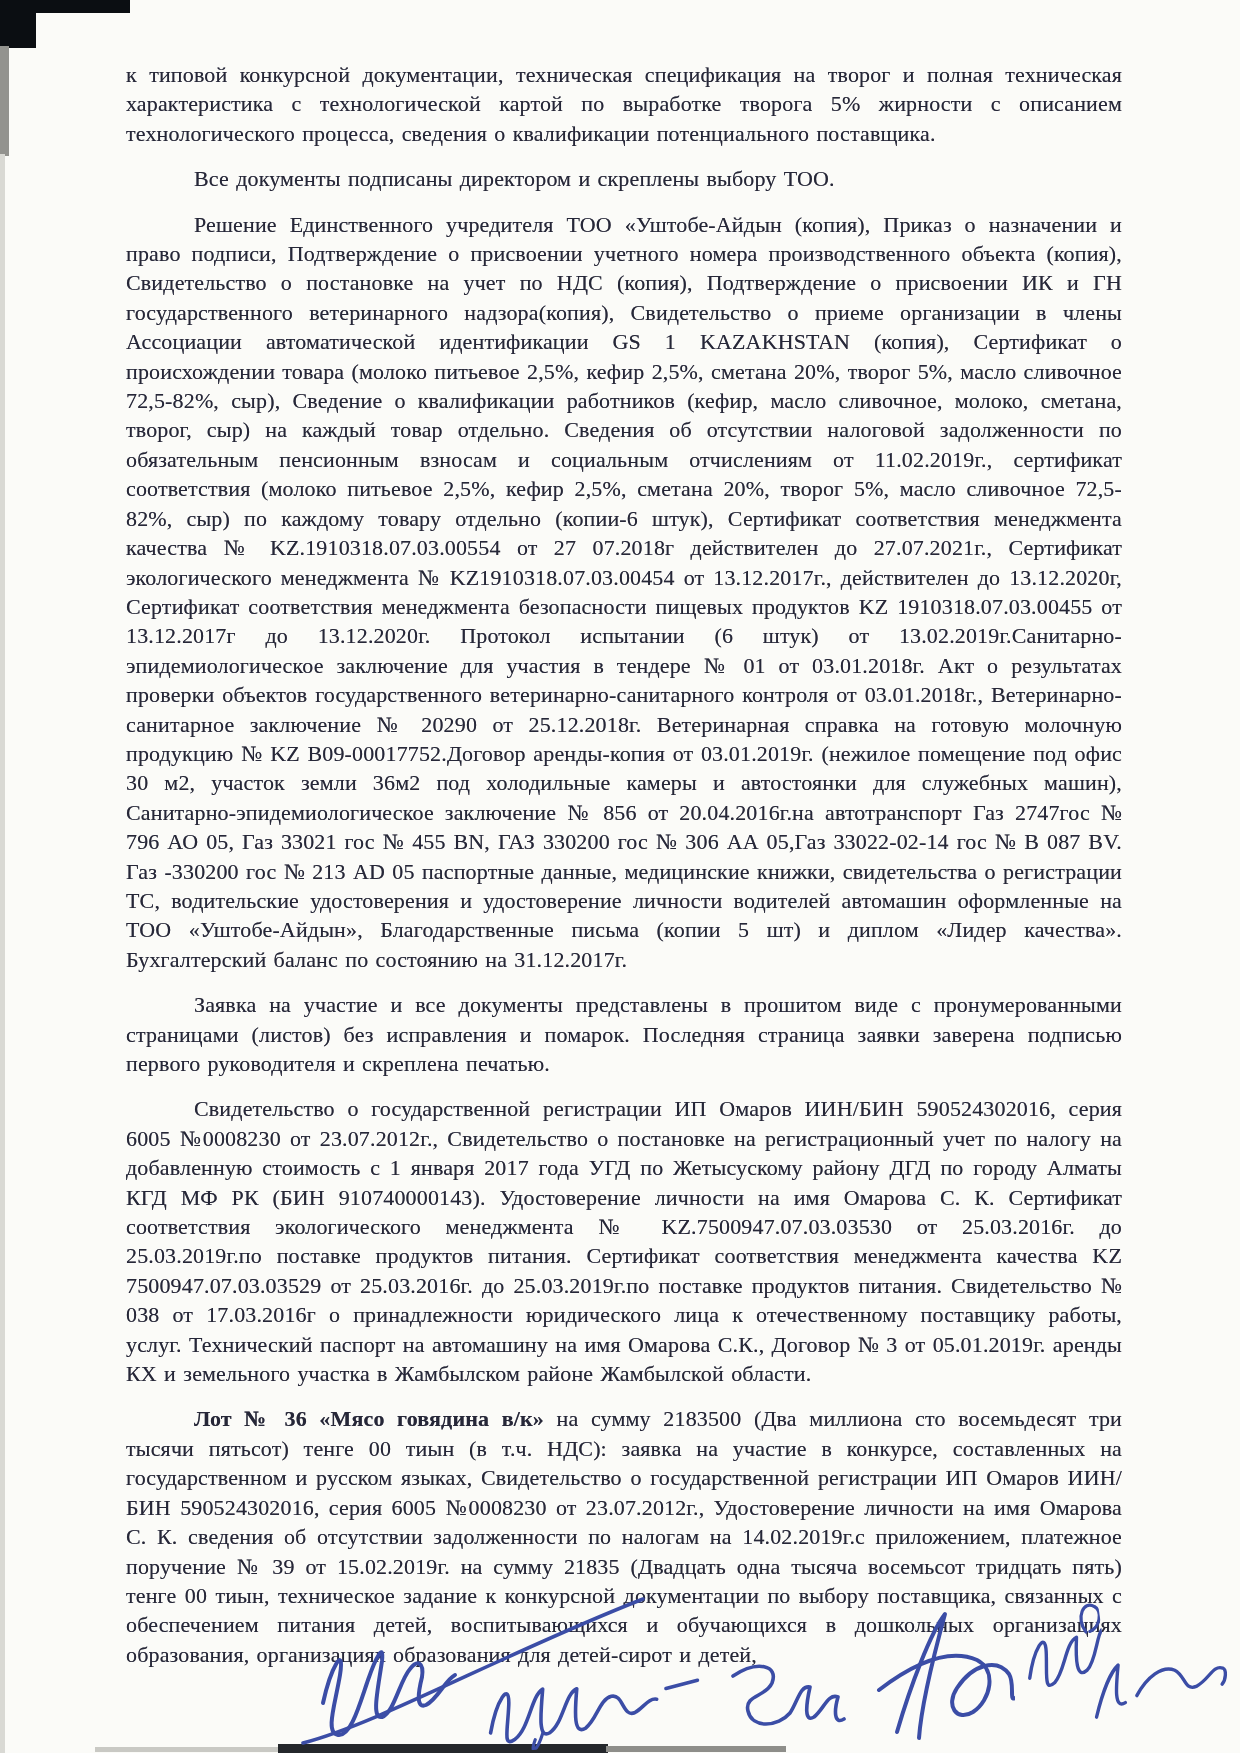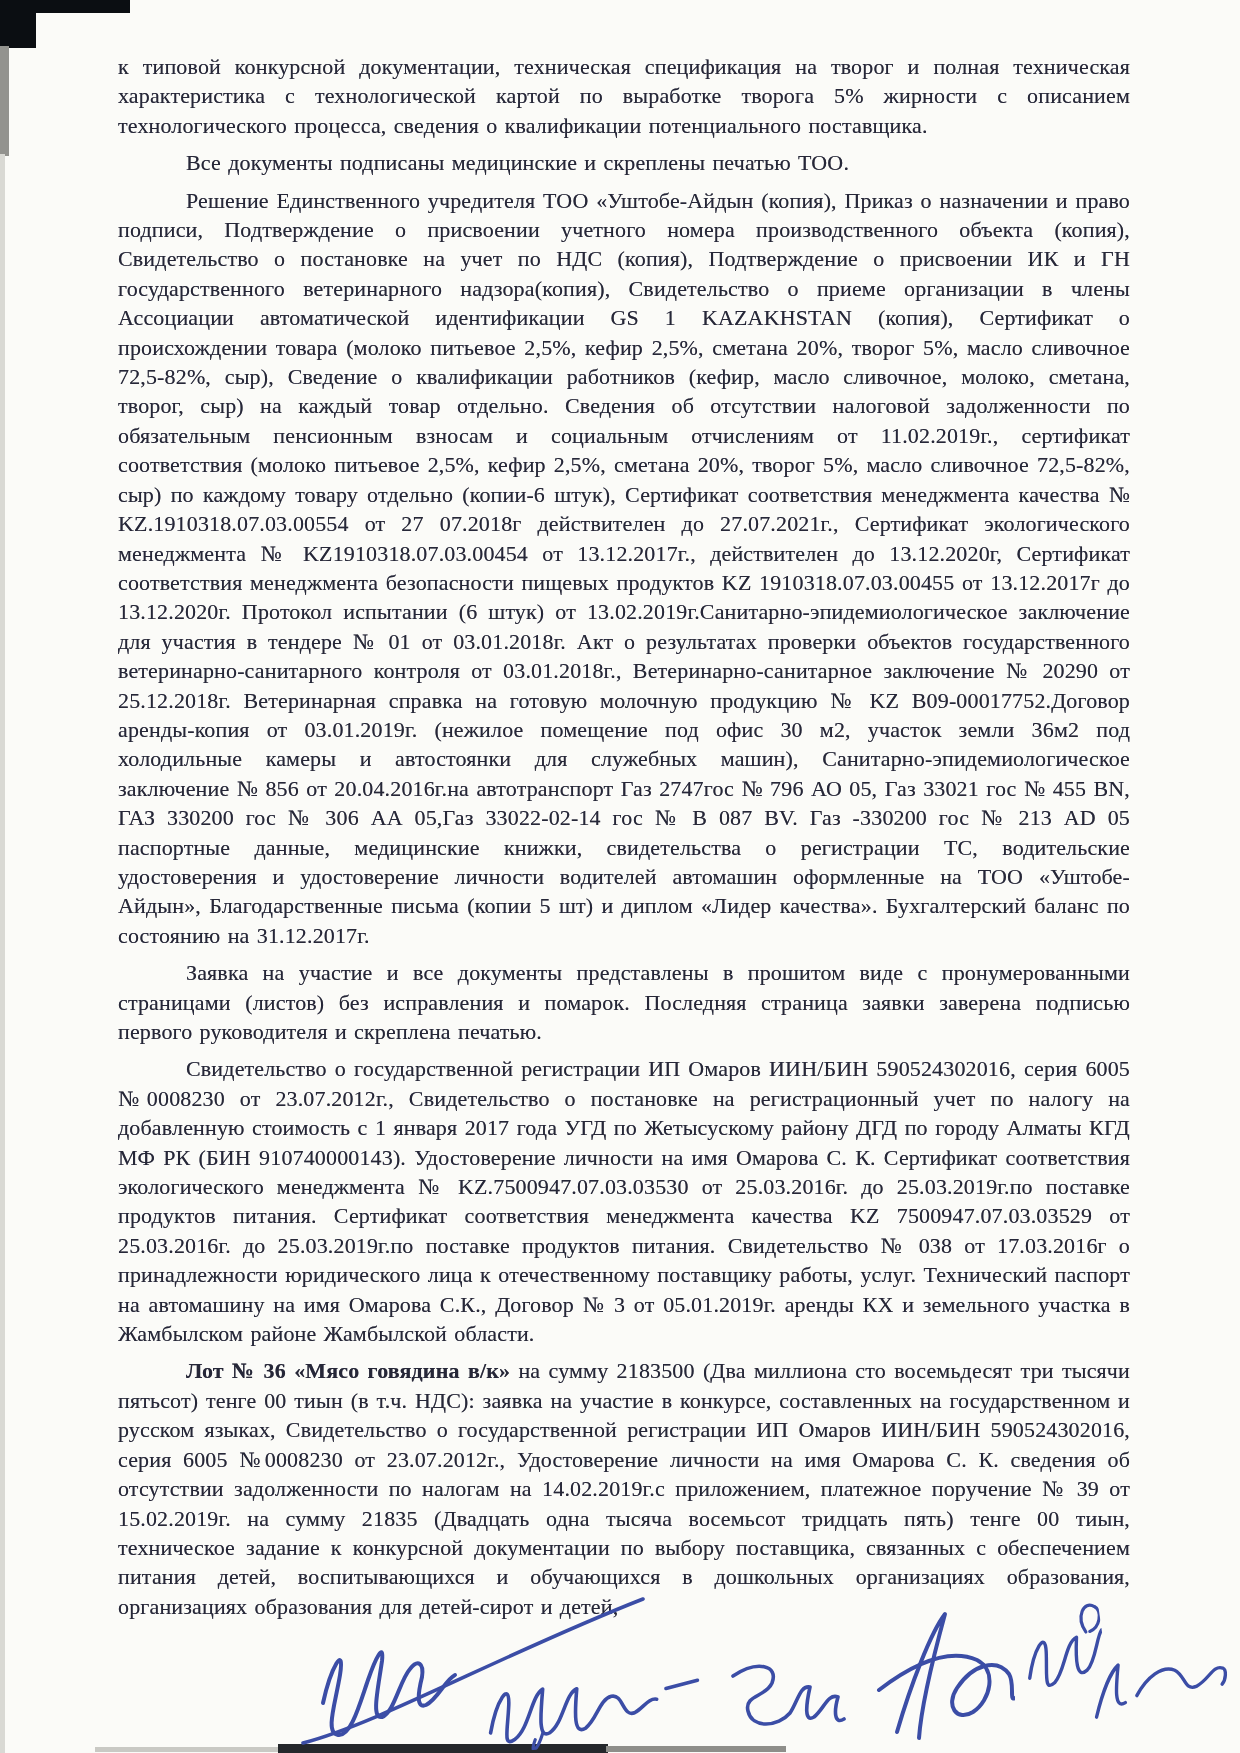--- a/index.html
+++ b/index.html
@@ -14,21 +14,21 @@
     background:var(--paper);
     font-family:"Liberation Serif","DejaVu Serif",serif;
     color:var(--ink);
   }
   .page-text{
     position:absolute;left:110px;top:44px;width:1028px;
     font-size:22px;line-height:29.4px;text-align:justify;
     letter-spacing:.15px;word-spacing:1.6px;
     text-shadow:0 0 .5px rgba(38,39,56,.55);
   }
-  .page-text p{margin:8px;text-indent:68px;}
+  .page-text p{margin:16px;text-indent:68px;}
   .page-text p.no-indent{text-indent:0;}
   .page-text b{font-weight:bold;}
   
   .artifact{position:absolute;pointer-events:none;}
   .corner-top{left:0;top:0;width:130px;height:13px;background:var(--edge-dark);}
   .corner-side{left:0;top:0;width:36px;height:48px;background:var(--edge-dark);}
   .edge-left-strip{left:0;top:46px;width:9px;height:110px;background:#93938f;}
   .edge-left-faint{left:0;top:154px;width:5px;height:1599px;background:#d9d9d4;}
   .bottom-strip-light{left:95px;top:1747px;width:185px;height:5px;background:#c9c9c4;}
   .bottom-strip-dark{left:278px;top:1744px;width:330px;height:9px;background:#24272b;}
@@ -44,21 +44,21 @@
 <div class="artifact corner-top"></div>
 <div class="artifact corner-side"></div>
 <div class="artifact edge-left-strip"></div>
 <div class="artifact edge-left-faint"></div>
 <div class="artifact bottom-strip-light"></div>
 <div class="artifact bottom-strip-dark"></div>
 <div class="artifact bottom-strip-mid"></div>
 
 <div class="page-text">
   <p class="no-indent"><b></b><span>к типовой конкурсной документации, техническая спецификация на творог и полная техническая характеристика с технологической картой по выработке творога 5% жирности с описанием технологического процесса, сведения о квалификации потенциального поставщика.</span></p>
-  <p><b></b><span>Все документы подписаны медицинские и скреплены печатью ТОО.</span></p>
+  <p><b></b><span>Все документы подписаны директором и скреплены выбору ТОО.</span></p>
   <p><b></b><span>Решение Единственного учредителя ТОО «Уштобе-Айдын (копия), Приказ о назначении и право подписи, Подтверждение о присвоении учетного номера производственного объекта (копия), Свидетельство о постановке на учет по НДС (копия), Подтверждение о присвоении ИК и ГН государственного ветеринарного надзора(копия), Свидетельство о приеме организации в члены Ассоциации автоматической идентификации GS 1 KAZAKHSTAN (копия), Сертификат о происхождении товара (молоко питьевое 2,5%, кефир 2,5%, сметана 20%, творог 5%, масло сливочное 72,5-82%, сыр), Сведение о квалификации работников (кефир, масло сливочное, молоко, сметана, творог, сыр) на каждый товар отдельно. Сведения об отсутствии налоговой задолженности по обязательным пенсионным взносам и социальным отчислениям от 11.02.2019г., сертификат соответствия (молоко питьевое 2,5%, кефир 2,5%, сметана 20%, творог 5%, масло сливочное 72,5-82%, сыр) по каждому товару отдельно (копии-6 штук), Сертификат соответствия менеджмента качества № KZ.1910318.07.03.00554 от 27 07.2018г действителен до 27.07.2021г., Сертификат экологического менеджмента № KZ1910318.07.03.00454 от 13.12.2017г., действителен до 13.12.2020г, Сертификат соответствия менеджмента безопасности пищевых продуктов KZ 1910318.07.03.00455 от 13.12.2017г до 13.12.2020г. Протокол испытании (6 штук) от 13.02.2019г.Санитарно-эпидемиологическое заключение  для участия в тендере № 01 от 03.01.2018г. Акт о результатах проверки объектов государственного ветеринарно-санитарного контроля от 03.01.2018г., Ветеринарно-санитарное заключение № 20290 от 25.12.2018г. Ветеринарная справка на готовую молочную продукцию №  KZ B09-00017752.Договор аренды-копия от 03.01.2019г. (нежилое помещение под офис 30 м2, участок земли 36м2 под холодильные камеры  и автостоянки для служебных машин), Санитарно-эпидемиологическое заключение № 856 от 20.04.2016г.на автотранспорт Газ 2747гос № 796 АО 05, Газ 33021 гос № 455 BN, ГАЗ 330200 гос № 306 АА 05,Газ 33022-02-14 гос № В 087 BV. Газ -330200 гос № 213 AD 05 паспортные данные, медицинские книжки, свидетельства о регистрации ТС, водительские удостоверения и удостоверение личности водителей автомашин оформленные на ТОО «Уштобе-Айдын», Благодарственные письма (копии 5 шт) и диплом «Лидер качества». Бухгалтерский баланс по состоянию на 31.12.2017г.</span></p>
   <p><b></b><span>Заявка на участие и все документы представлены в прошитом виде с пронумерованными страницами (листов) без исправления и помарок. Последняя страница заявки заверена подписью первого руководителя и скреплена печатью.</span></p>
   <p><b></b><span>Свидетельство о государственной регистрации ИП Омаров ИИН/БИН 590524302016, серия 6005 №0008230 от 23.07.2012г., Свидетельство о постановке на регистрационный учет по налогу на добавленную стоимость с 1 января 2017 года УГД по Жетысускому району ДГД по городу Алматы КГД МФ РК (БИН 910740000143). Удостоверение личности на имя Омарова С. К. Сертификат соответствия экологического менеджмента № KZ.7500947.07.03.03530 от 25.03.2016г. до 25.03.2019г.по поставке продуктов питания. Сертификат соответствия менеджмента качества KZ 7500947.07.03.03529 от 25.03.2016г. до 25.03.2019г.по поставке продуктов питания. Свидетельство № 038 от 17.03.2016г о принадлежности юридического лица к отечественному поставщику работы, услуг. Технический паспорт на автомашину на имя Омарова С.К., Договор № 3 от 05.01.2019г. аренды КХ и земельного участка в Жамбылском районе Жамбылской области.</span></p>
   <p><b>Лот № 36 «Мясо говядина в/к»</b><span> на сумму 2183500 (Два миллиона сто восемьдесят три тысячи пятьсот) тенге 00 тиын (в т.ч. НДС): заявка на участие в конкурсе, составленных на государственном и русском языках, Свидетельство о государственной регистрации ИП Омаров ИИН/БИН 590524302016, серия 6005 №0008230 от 23.07.2012г., Удостоверение личности на имя Омарова С. К. сведения об отсутствии задолженности по налогам на 14.02.2019г.с приложением, платежное поручение № 39 от 15.02.2019г. на сумму 21835 (Двадцать одна тысяча восемьсот тридцать пять) тенге 00 тиын, техническое задание к конкурсной документации по выбору поставщика, связанных с обеспечением питания детей, воспитывающихся и обучающихся в дошкольных организациях образования, организациях образования для детей-сирот и детей,</span></p>
 </div>
 
 <div class="sig" style="left:285px;top:1585px;width:370px;height:165px;">
   <svg viewBox="0 0 370 165">
     <path d="M38,118 C46,82 60,58 55,90 C50,120 40,148 53,150 C66,152 75,118 83,95 C91,72 99,57 97,76 C93,104 86,134 97,132 C109,128 115,95 125,84 C133,74 139,78 137,92 C133,108 131,124 141,120 C153,114 160,95 170,90" stroke-width="4"></path>
     <path d="M18,158 C95,138 215,70 358,14" stroke-width="3.6"></path>

